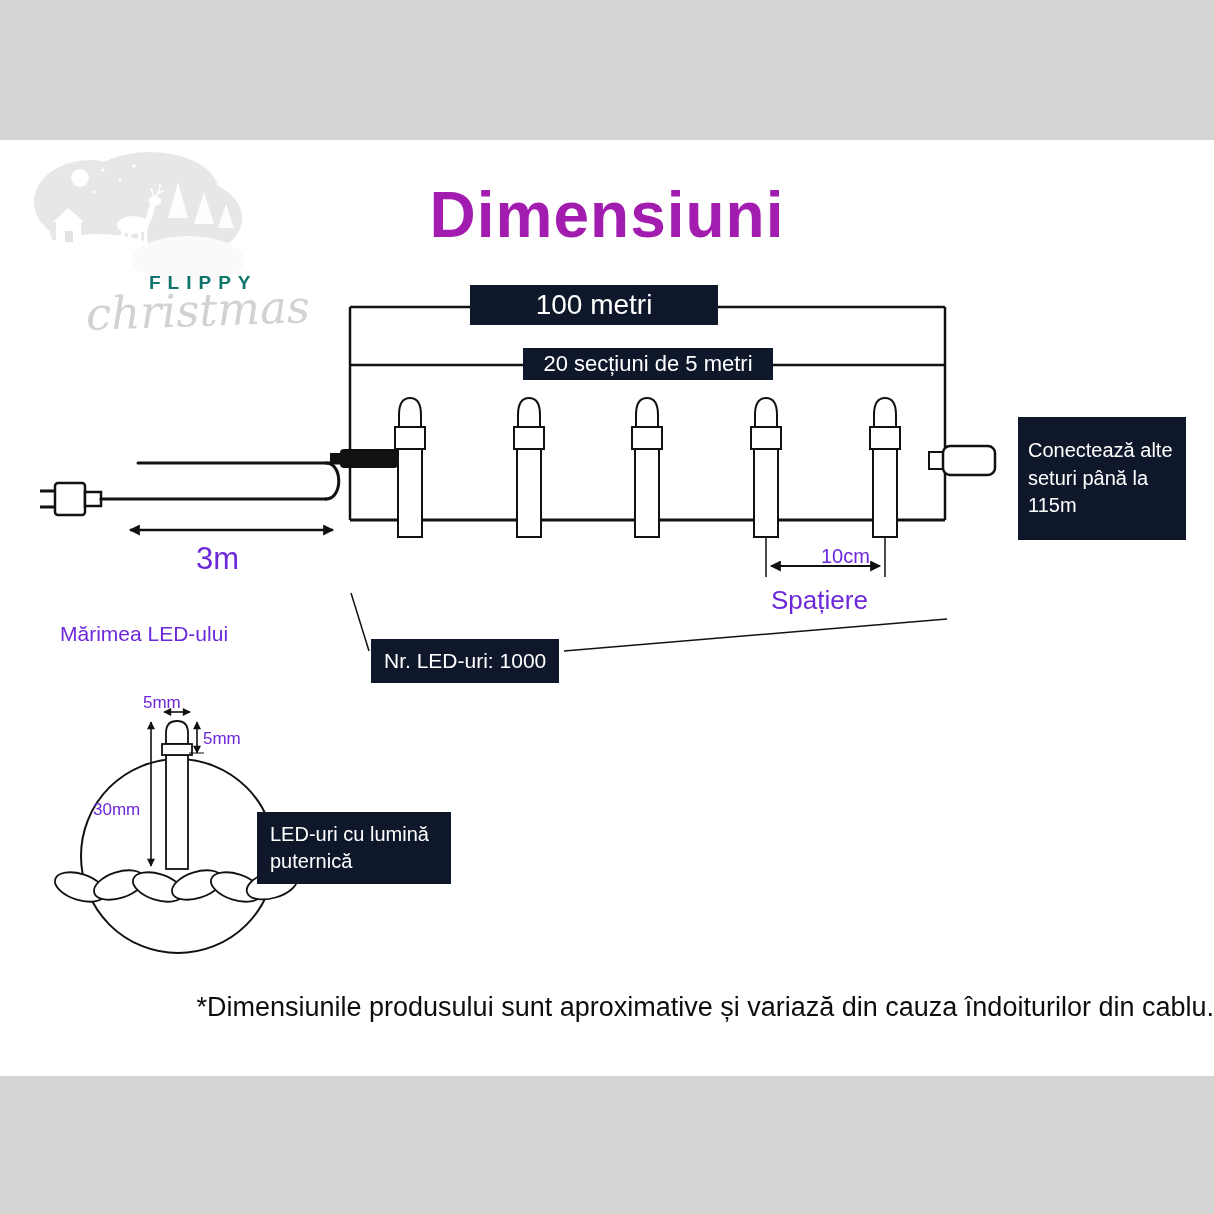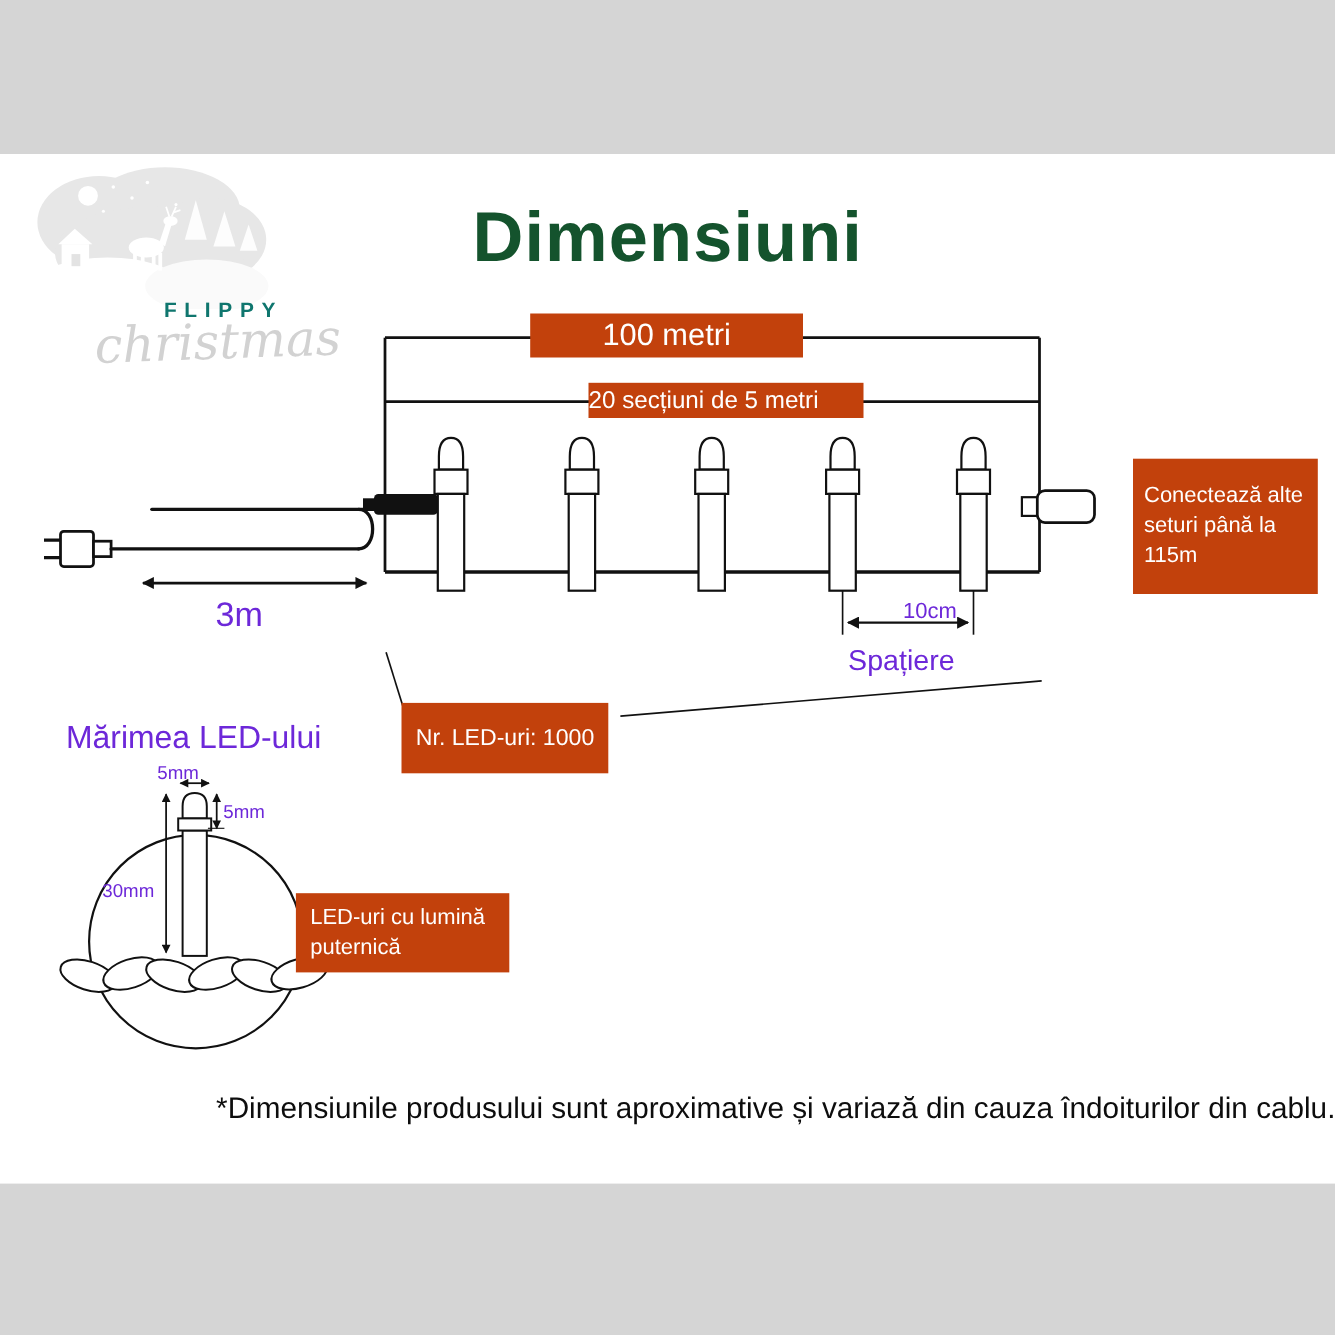--- a/index.html
+++ b/index.html
@@ -1,31 +1,31 @@
 <!DOCTYPE html>
 <html><head>
 <meta charset="utf-8">
 <style>
   html,body{margin:0;padding:0;}
   body{font-family:"Liberation Sans", sans-serif; background:#9a9a9a;}
   .stage{position:relative;width:1214px;height:1214px;background:#d5d5d5;overflow:hidden;margin:0 auto;}
   .sheet{position:absolute;left:0;top:140px;width:1214px;height:936px;background:#ffffff;}
   .abs{position:absolute;}
-  .page-title{left:0;right:0;top:178px;text-align:center;font-size:64px;font-weight:700;color:#14532d;letter-spacing:1px;}
-  .black-label{background:#c2410c;color:#ffffff;box-sizing:border-box;margin-left:12px;}
+  .page-title{left:0;right:0;top:178px;text-align:center;font-size:64px;font-weight:700;color:#a21caf;letter-spacing:1px;}
+  .black-label{background:#0f172a;color:#ffffff;box-sizing:border-box;}
   .lbl-100m{left:470px;top:285px;width:248px;height:40px;line-height:40px;text-align:center;font-size:28px;}
-  .lbl-sections{left:523px;top:348px;width:250px;padding:3px 0;line-height:26px;text-align:left;font-size:22px;}
+  .lbl-sections{left:523px;top:348px;width:250px;padding:3px 0;line-height:26px;text-align:center;font-size:22px;}
   .lbl-connect{left:1018px;top:417px;width:168px;padding:20px 10px;font-size:20px;line-height:1.38;}
-  .lbl-ledcount{left:353px;top:639px;padding:20px 13px;font-size:21px;white-space:nowrap;}
+  .lbl-ledcount{left:371px;top:639px;padding:10px 13px;font-size:21px;white-space:nowrap;}
   .lbl-lednote{left:257px;top:812px;width:194px;padding:9px 13px;font-size:20px;line-height:1.35;}
   .txt{color:#6d28d9;}
   .t-3m{left:196px;top:541px;font-size:31px;}
   .t-10cm{left:791px;top:545px;font-size:20px;margin-left:30px;}
   .t-spatiere{left:771px;top:585px;font-size:26px;}
-  .t-marime{left:60px;top:655px;font-size:29px;}
+  .t-marime{left:60px;top:622px;font-size:21px;}
   .t-dim{font-size:17px;}
   .t-5w{left:143px;top:693px;}
   .t-5c{left:203px;top:729px;}
   .t-30{left:93px;top:800px;}
   .footnote{left:0;right:0;top:992px;text-align:right;font-size:27px;color:#0d0d0d;}
   .logo-flippy{left:149px;top:272px;font-size:19px;font-weight:600;letter-spacing:7px;color:#0f766e;}
   .logo-christmas{left:86px;top:284px;font-size:45px;font-style:italic;font-family:"DejaVu Serif", serif;color:#d2d2d2;transform:rotate(-2deg);}
   svg{display:block;}
   .overlay{left:0;top:0;pointer-events:none;}
 </style>

